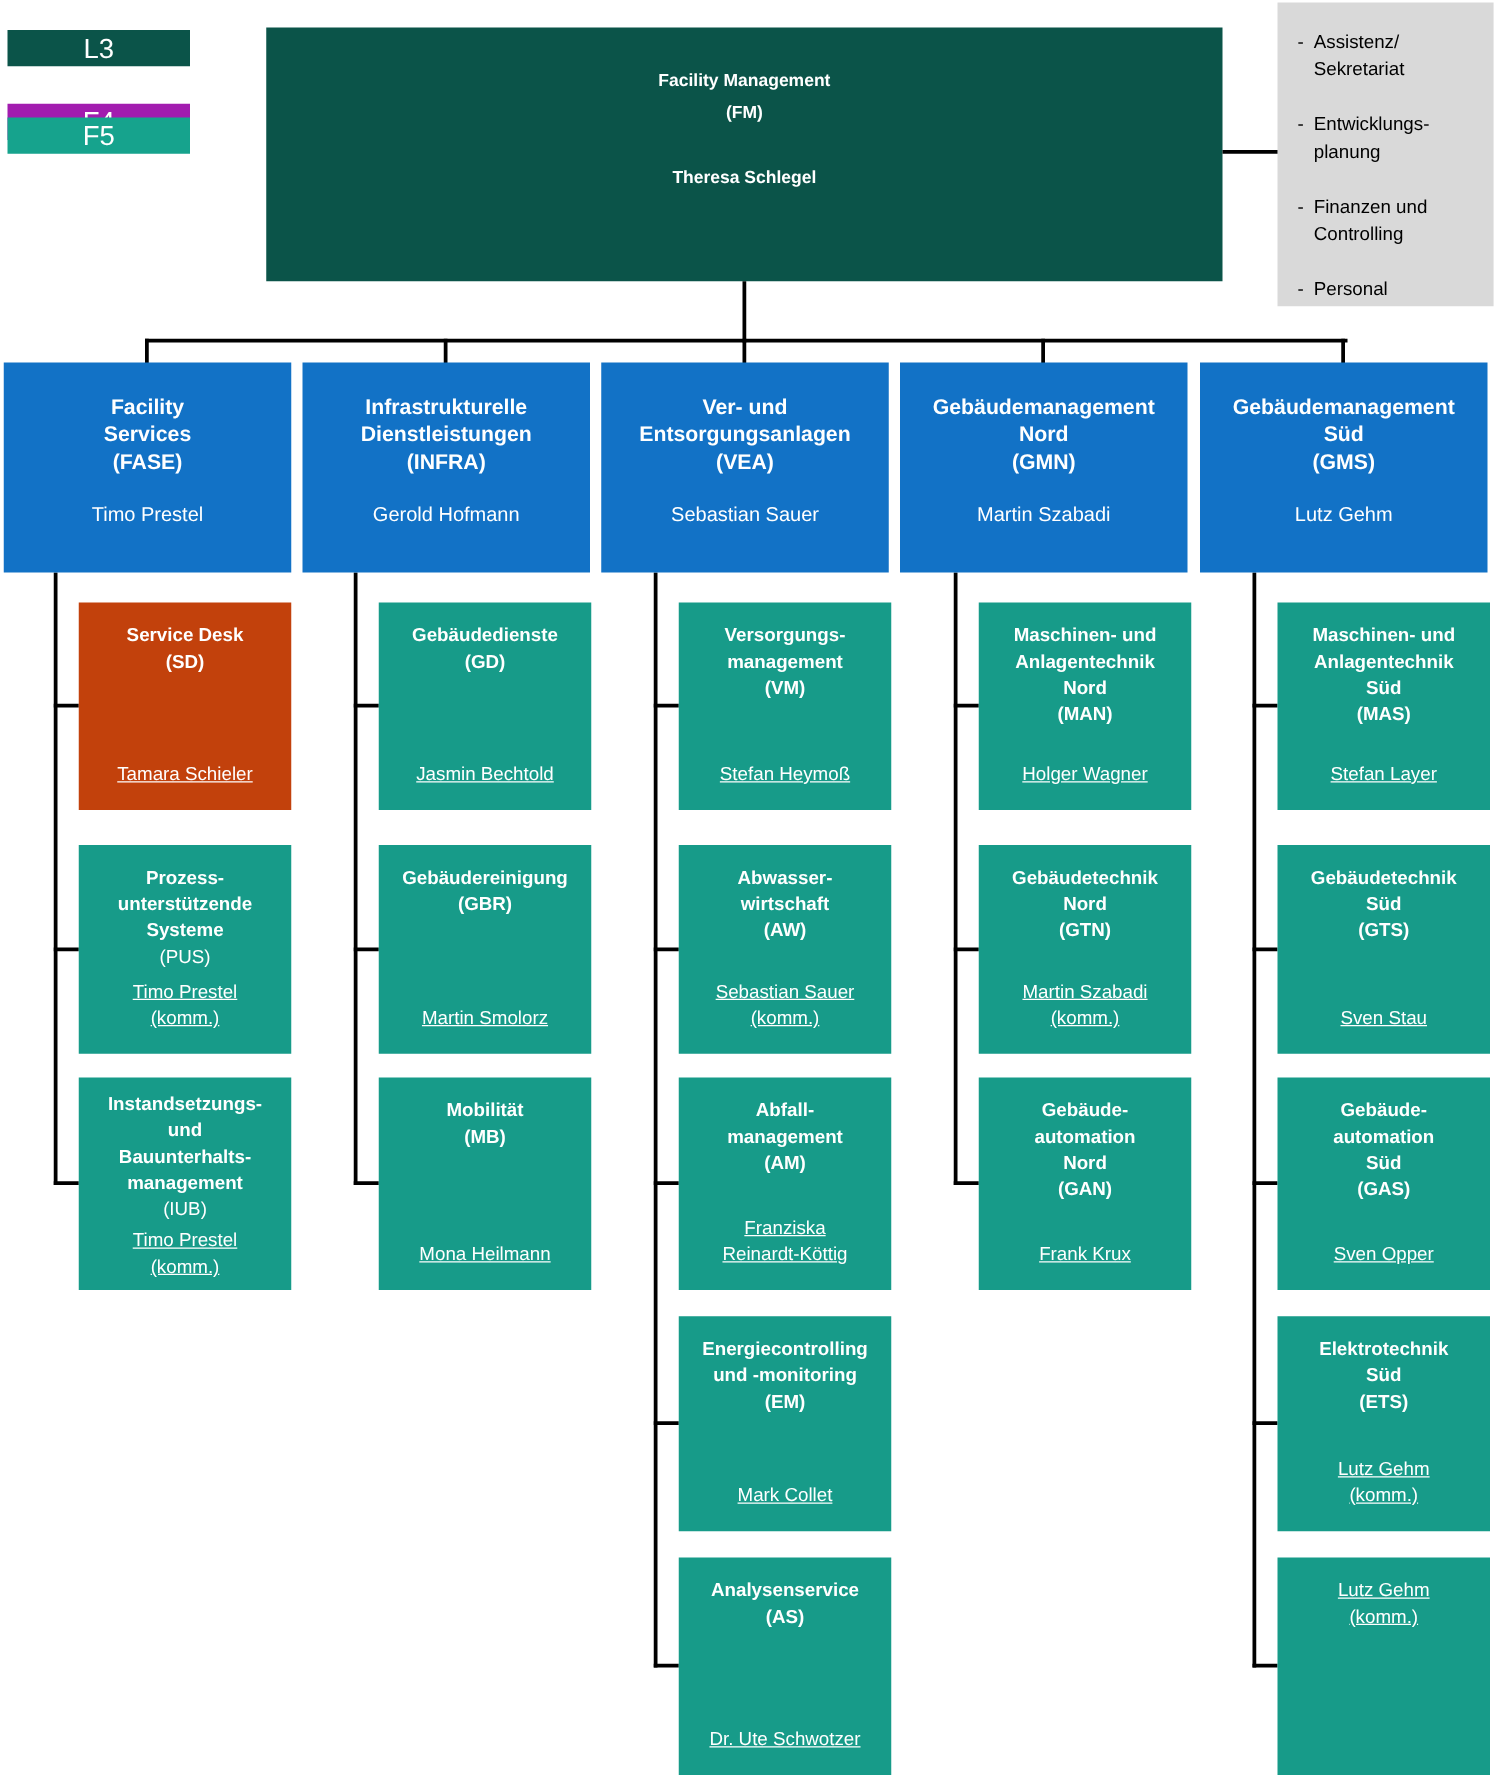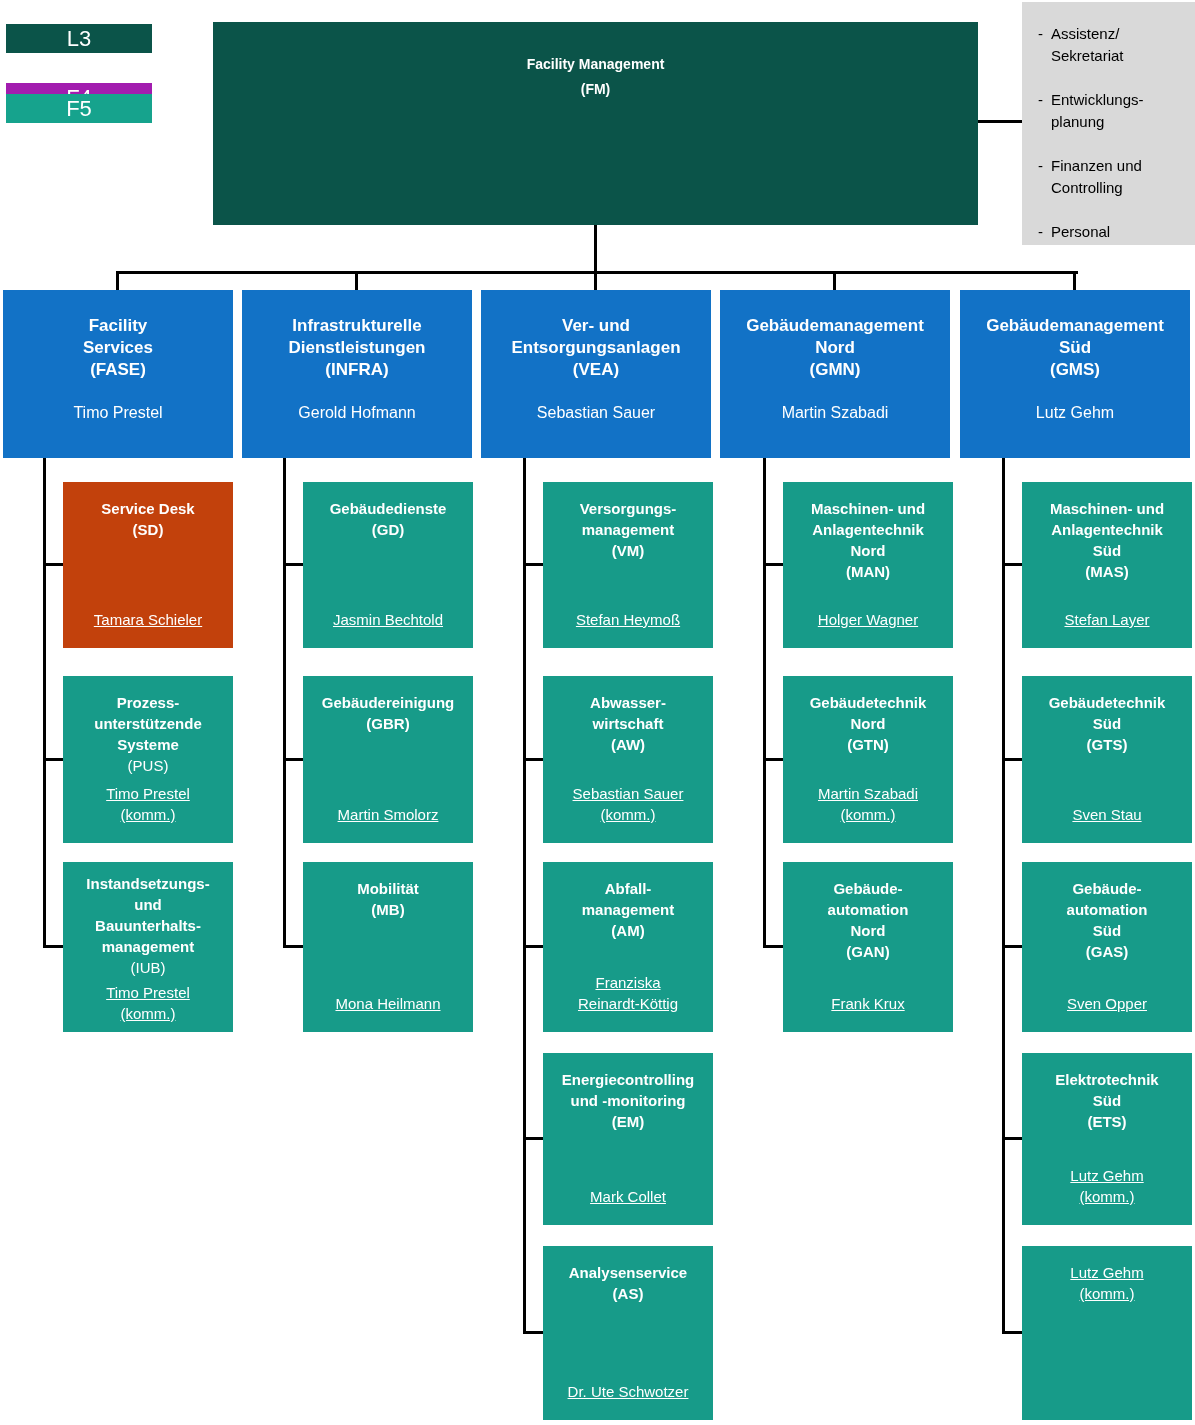--- a/index.html
+++ b/index.html
@@ -52,20 +52,21 @@
 </head>
 <body>
 
 <div class="lg l3" style="background: rgb(11, 84, 73);">L3</div>
 <div class="lg f4" style="background: #a21caf; margin-top: 24px;">F4</div>
 <div class="lg f5" style="background: rgb(22, 163, 141);">F5</div>
 
 <div class="root" style="background: rgb(11, 84, 73);">
   <div class="ttl">Facility Management
 (FM)</div>
+  <div class="nm">Theresa Schlegel</div>
 </div>
 
 <div class="staff" style="background: rgb(217, 217, 217);">
   <div class="staff-item">
       <span class="dash">-</span>
       <span class="txt">Assistenz/
 Sekretariat</span>
     </div>
   <div class="staff-item">
       <span class="dash">-</span>

